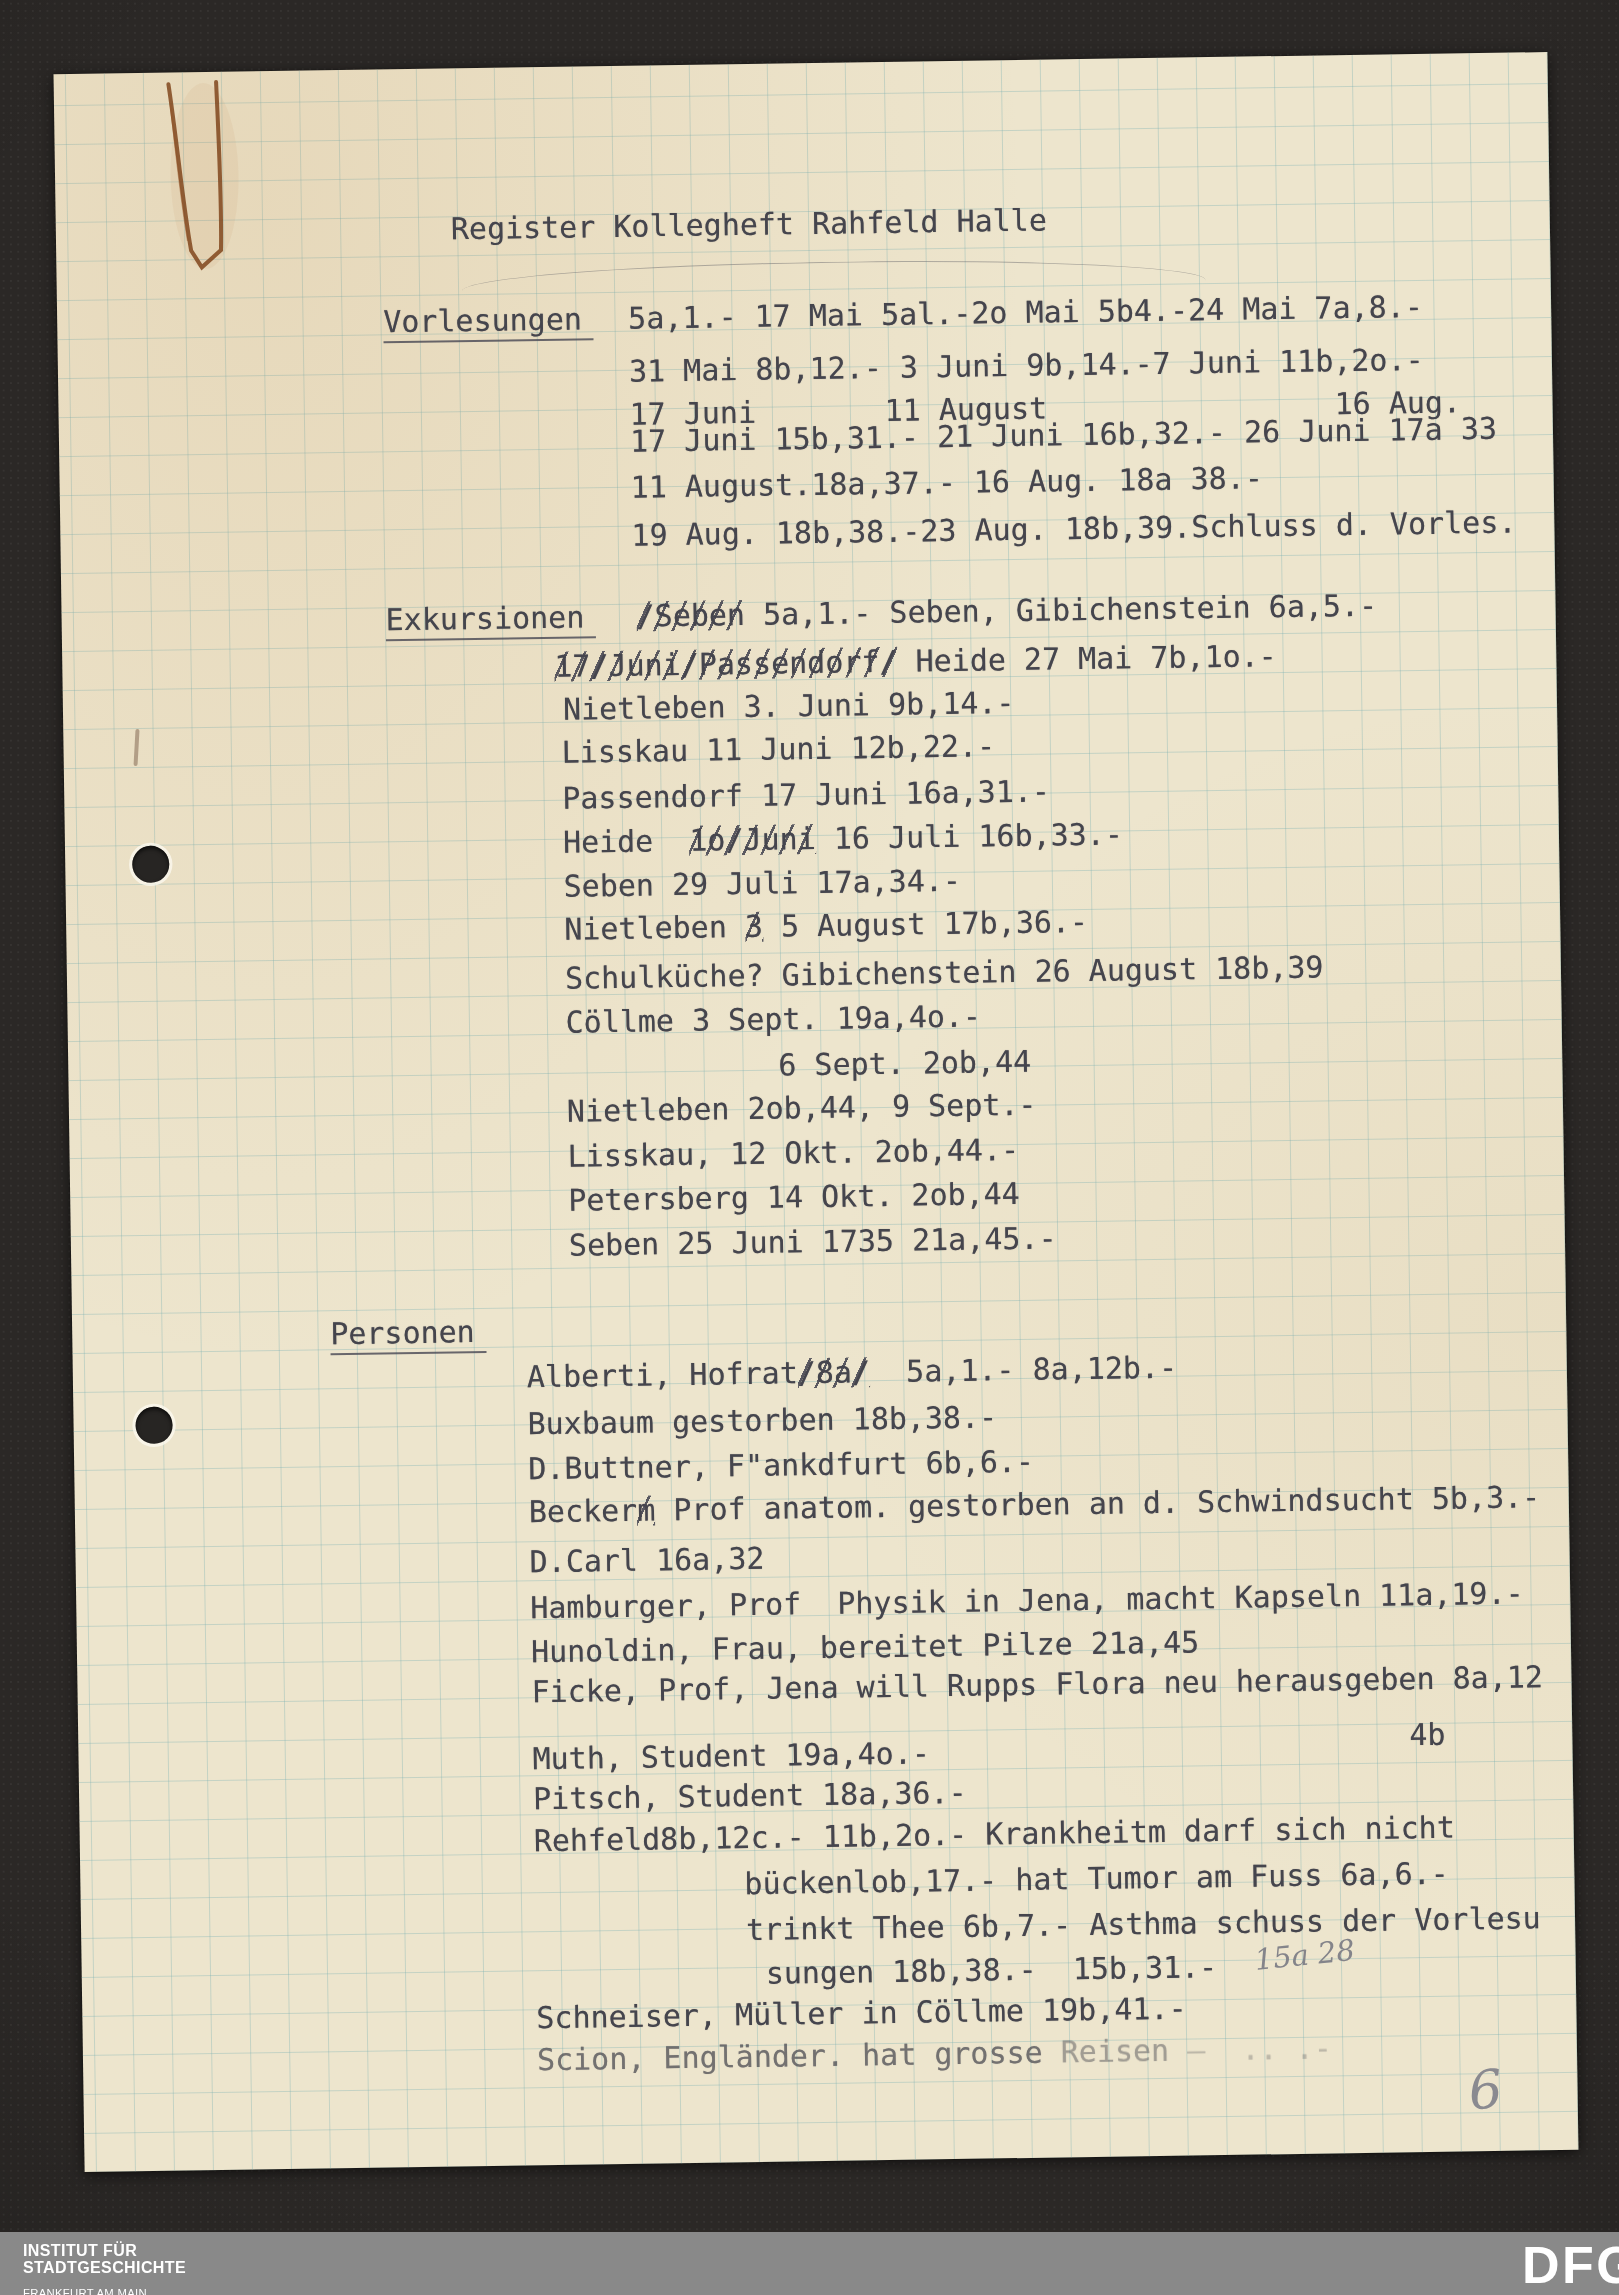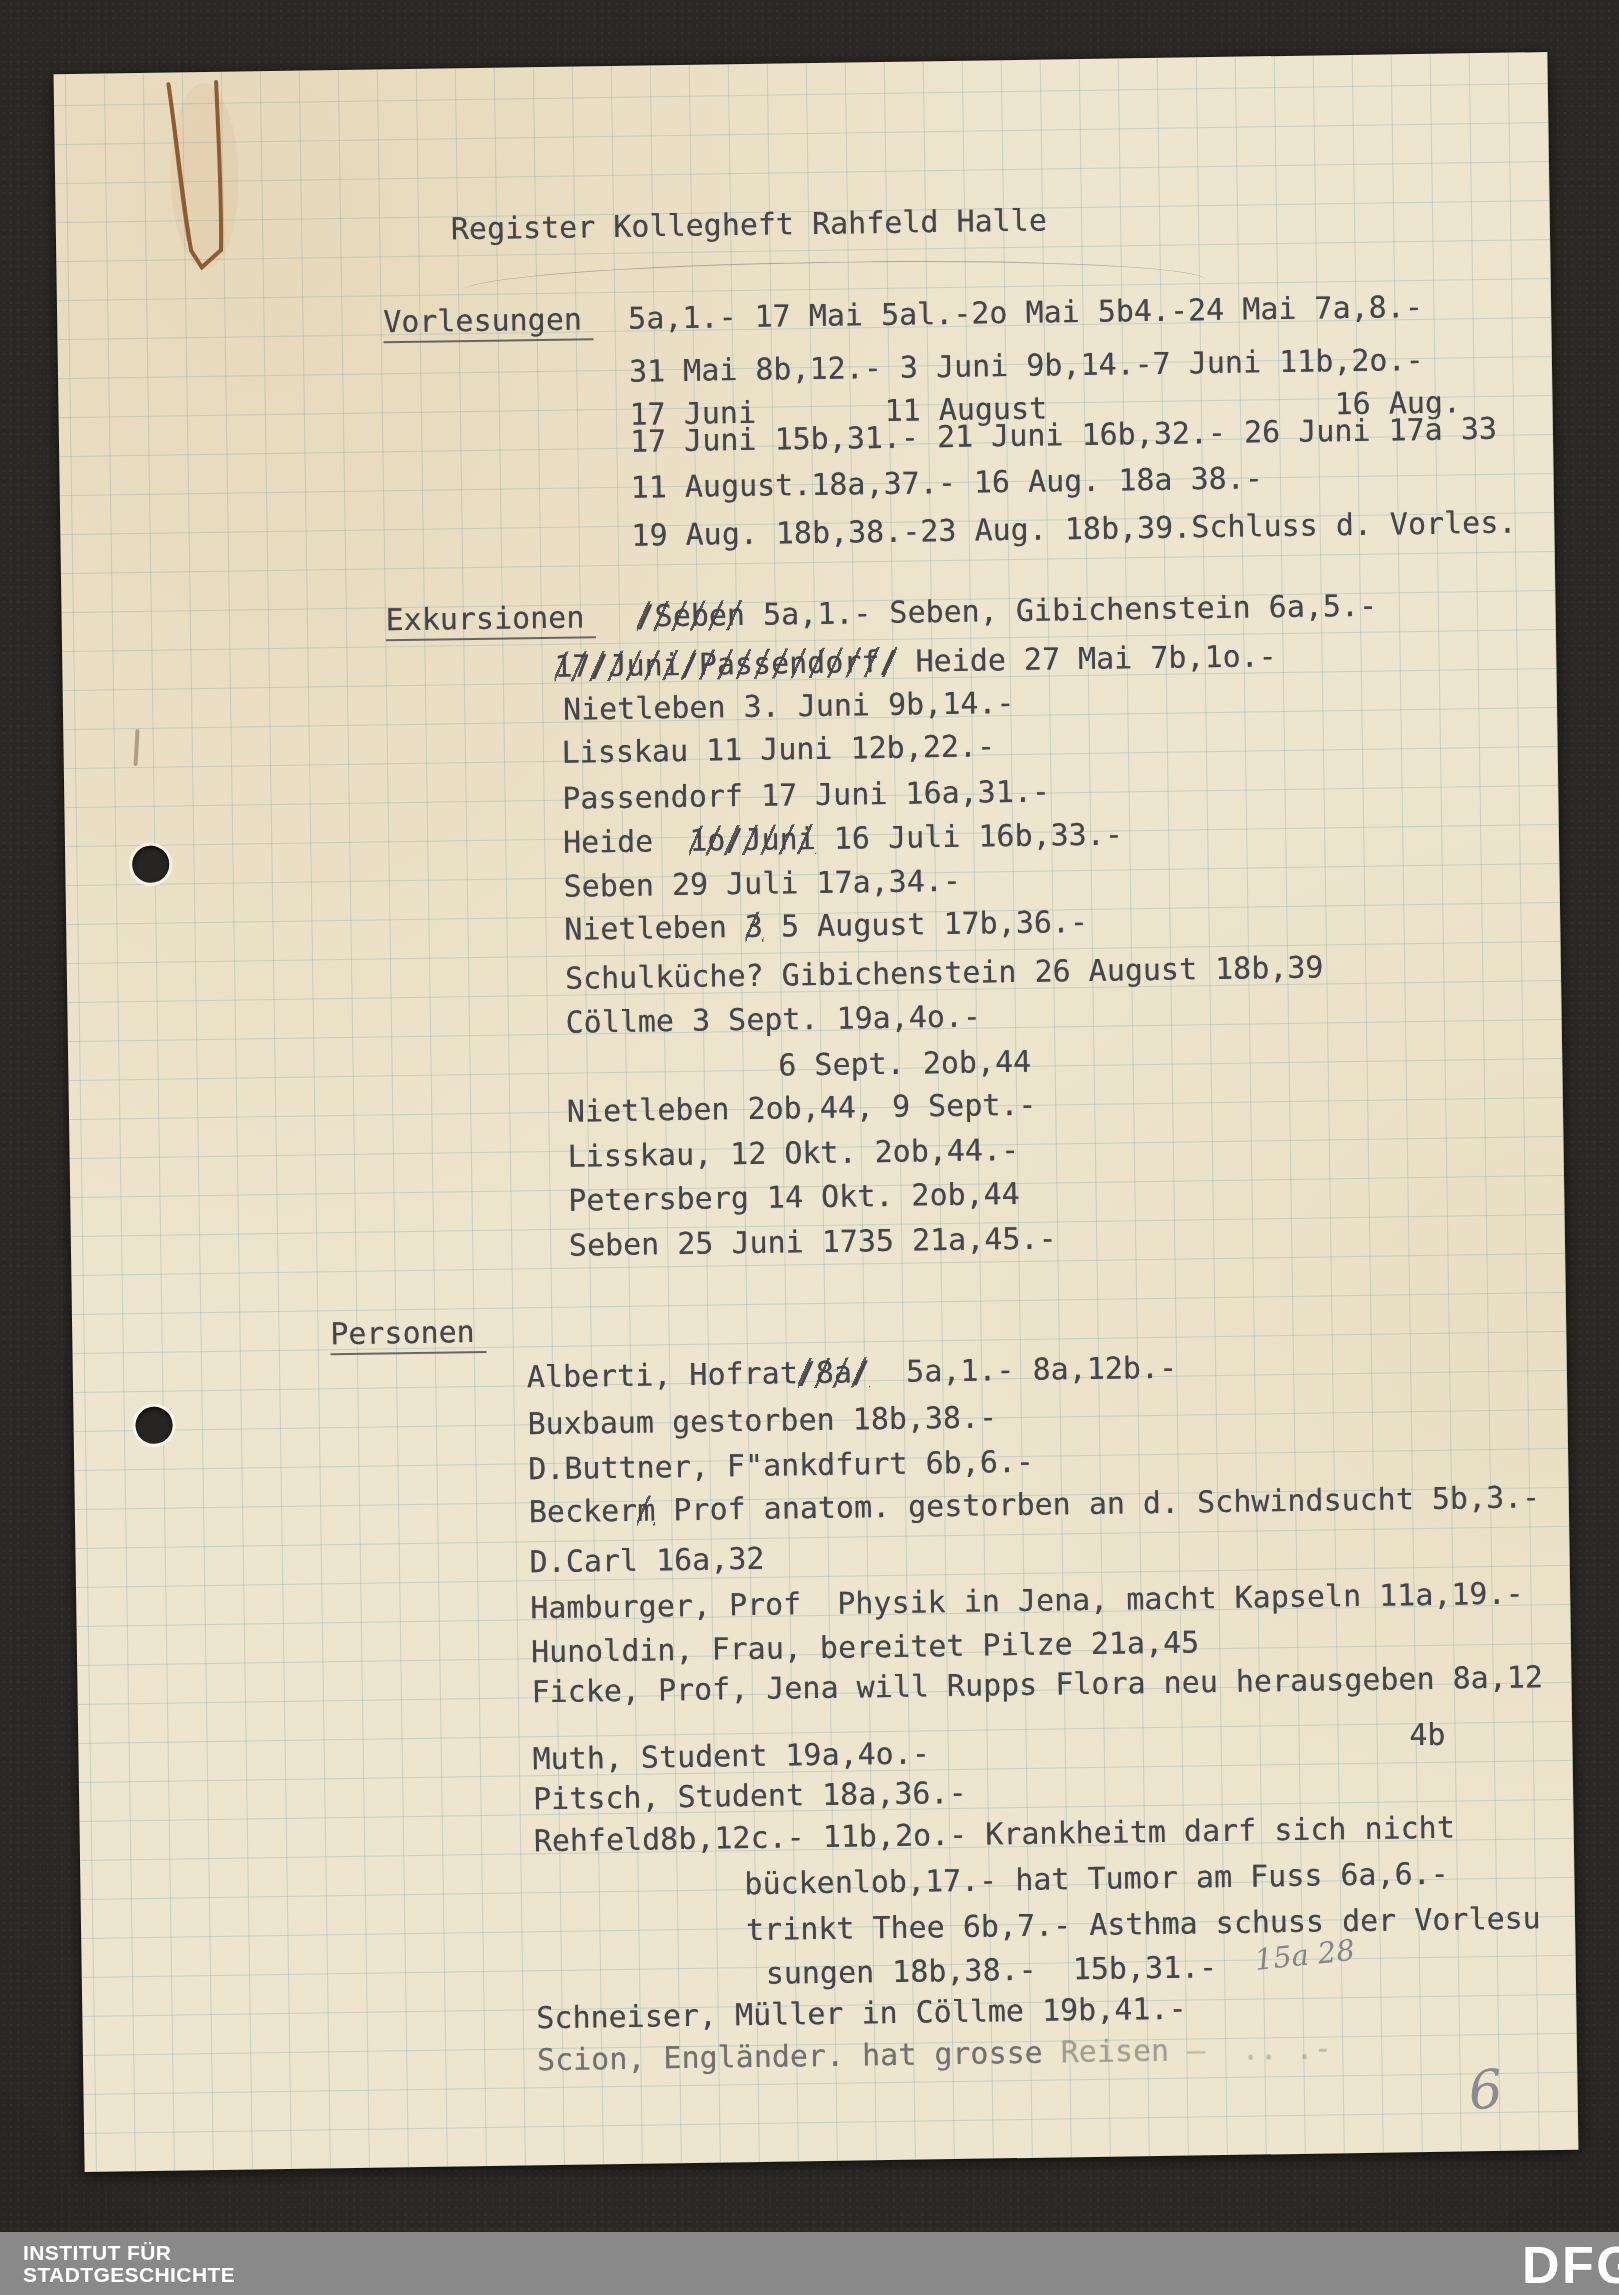--- a/index.html
+++ b/index.html
@@ -47,21 +47,21 @@
         box-shadow:0 0 0 3.2px rgba(252,250,240,0.75), inset 0 2.4px 4px rgba(0,0,0,0.7);}
   .hole1{left:67px;top:773px;}
   .hole2{left:62px;top:1334px;}
   .rust{position:absolute;left:105px;top:6.5px;}
   .stray{position:absolute;left:71px;top:656px;width:4px;height:37px;
          background:rgba(110,80,60,0.45);transform:rotate(4deg);border-radius:2.4px;}
   
   .footer{position:absolute;left:0;right:0;bottom:0;height:63px;background:#898989;
           display:flex;align-items:center;z-index:5;}
   .inst{position:absolute;left:23px;top:9.7px;color:#ffffff;line-height:1.08;}
-  .inst .i1{font-size:21px;font-weight:bold;letter-spacing:0.4px;}
+  .inst .i1{font-size:16px;font-weight:bold;letter-spacing:0.4px;}
   .inst .i2{font-size:11.3px;font-weight:normal;letter-spacing:0.3px;margin-top:11px;}
   .ref{position:absolute;left:0;right:0;text-align:center;color:#ffffff;
        font-size:27.5px;letter-spacing:0.4px;}
   .dfg{position:absolute;right:13px;top:3.2px;color:#ffffff;font-size:52px;
        font-weight:bold;letter-spacing:2.4px;font-family:"Liberation Sans",sans-serif;}
 </style>
 </head>
 <body>
 
 <div class="screen">

